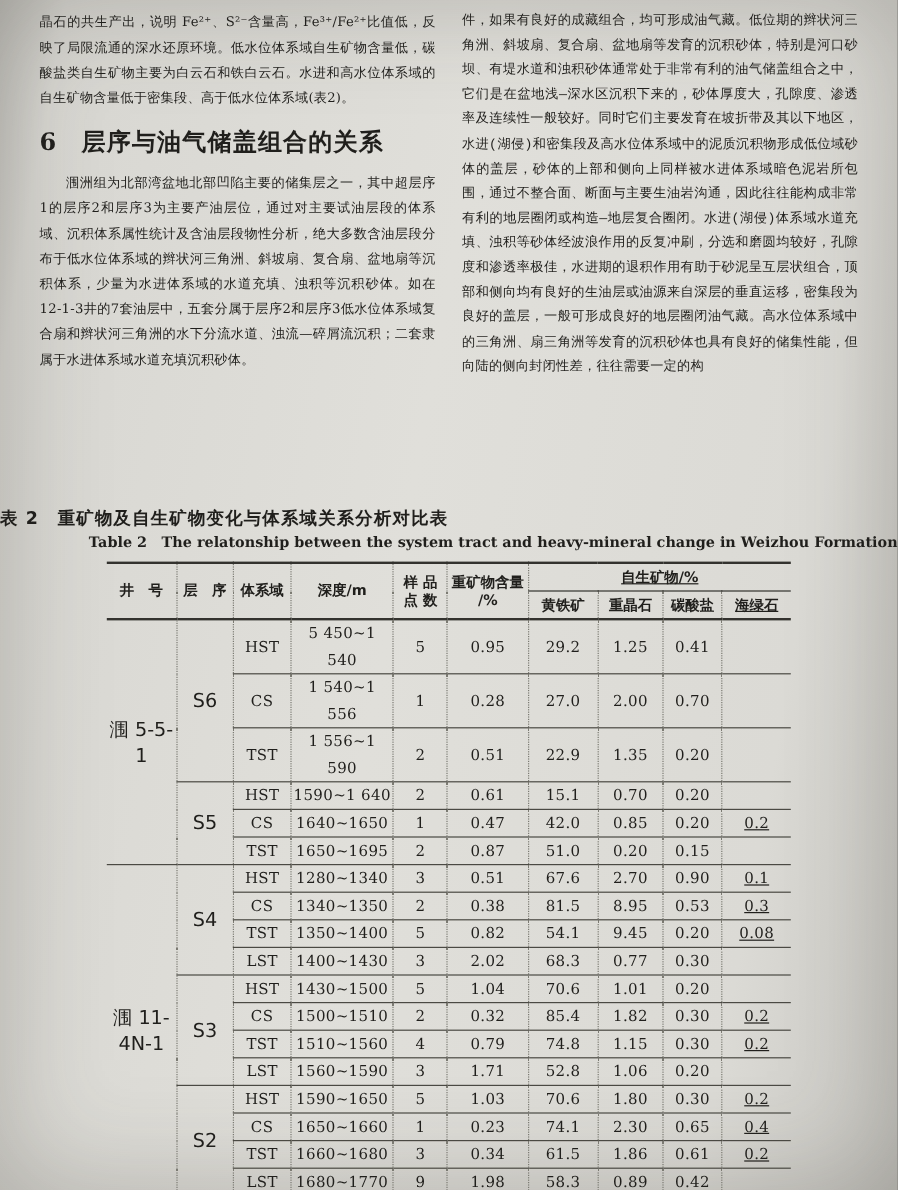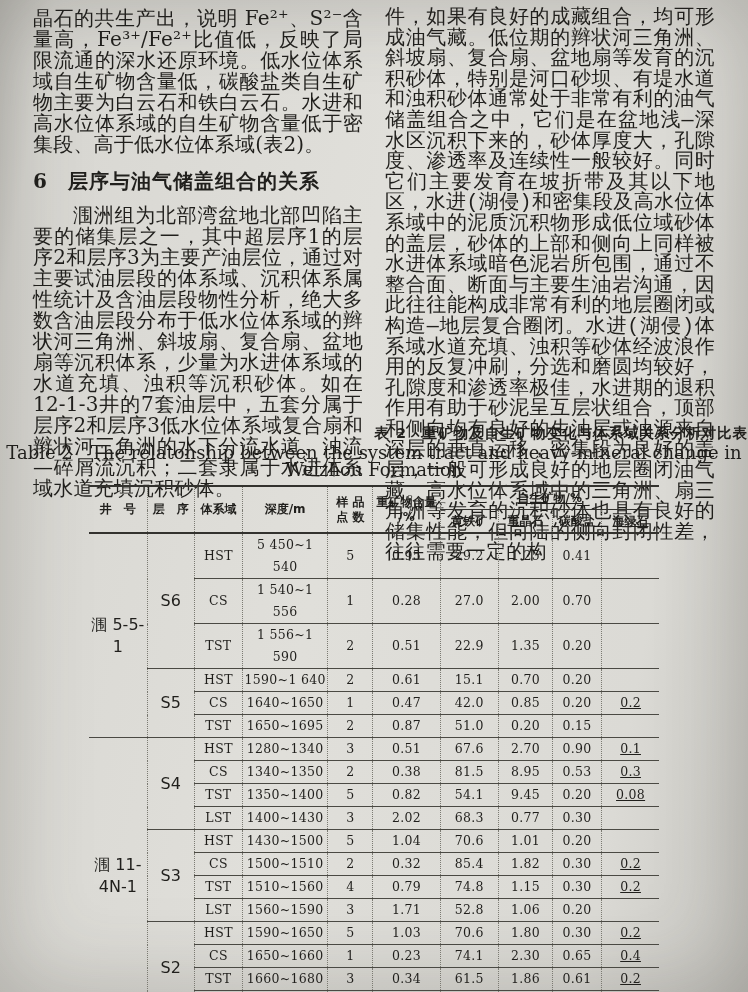--- a/index.html
+++ b/index.html
@@ -6,37 +6,37 @@
   .page{
     position:relative;width:748px;height:992px;overflow:hidden;
     background:linear-gradient(100deg,#c3c2bd 0%,#d8d7d2 6%,#e0dfda 45%,#dbdad5 82%,#c7c6c1 100%);
     box-shadow:inset 0 0 90px rgba(60,58,50,.28);
     color:#201f1c;
     font-family:"DejaVu Serif",serif;
   }
   .col{position:absolute;top:8px;width:330px;text-align:justify;}
   .col-left{left:33px;}
   .col-right{left:385px;font-family:Liberation Mono, monospace;}
-  .col p{margin:0;font-size:20px;line-height:21px;letter-spacing:.2px;}
+  .col p{margin:0;font-size:11px;line-height:21px;letter-spacing:.2px;}
   .col-right p{line-height:20.6px;}
   .indent{text-indent:2em;}
   .section-heading{
     margin:13px 0 11px 0;
     font-family:"DejaVu Sans",sans-serif;
     font-weight:bold;font-size:20px;line-height:26px;letter-spacing:1px;
     display:flex;align-items:baseline;
   }
   .sec-num{margin-right:20px;font-family:"DejaVu Serif",serif;}
   .table-block{position:absolute;left:0;top:424px;width:748px;}
   .tbl-title-zh{
-    text-align:right;font-family:"DejaVu Sans",sans-serif;
+    text-align:left;font-family:"DejaVu Sans",sans-serif;
     font-weight:bold;font-size:14.5px;line-height:18px;letter-spacing:1px;
   }
   .tbl-title-en{
-    text-align:center;font-weight:normal;font-size:18px;line-height:17px;margin-top:2px;
+    text-align:right;font-weight:bold;font-size:12px;line-height:17px;margin-top:2px;
     font-family:"DejaVu Serif",serif;
   }
   table.t2{
     margin:7px auto 0 auto;border-collapse:collapse;table-layout:fixed;width:570px;
     border-top:2px solid #33322e;border-bottom:2px solid #33322e;
   }
   .t2 th,.t2 td{
     padding:0;text-align:center;vertical-align:middle;
     border-right:1px dotted #7b7a72;
   }

